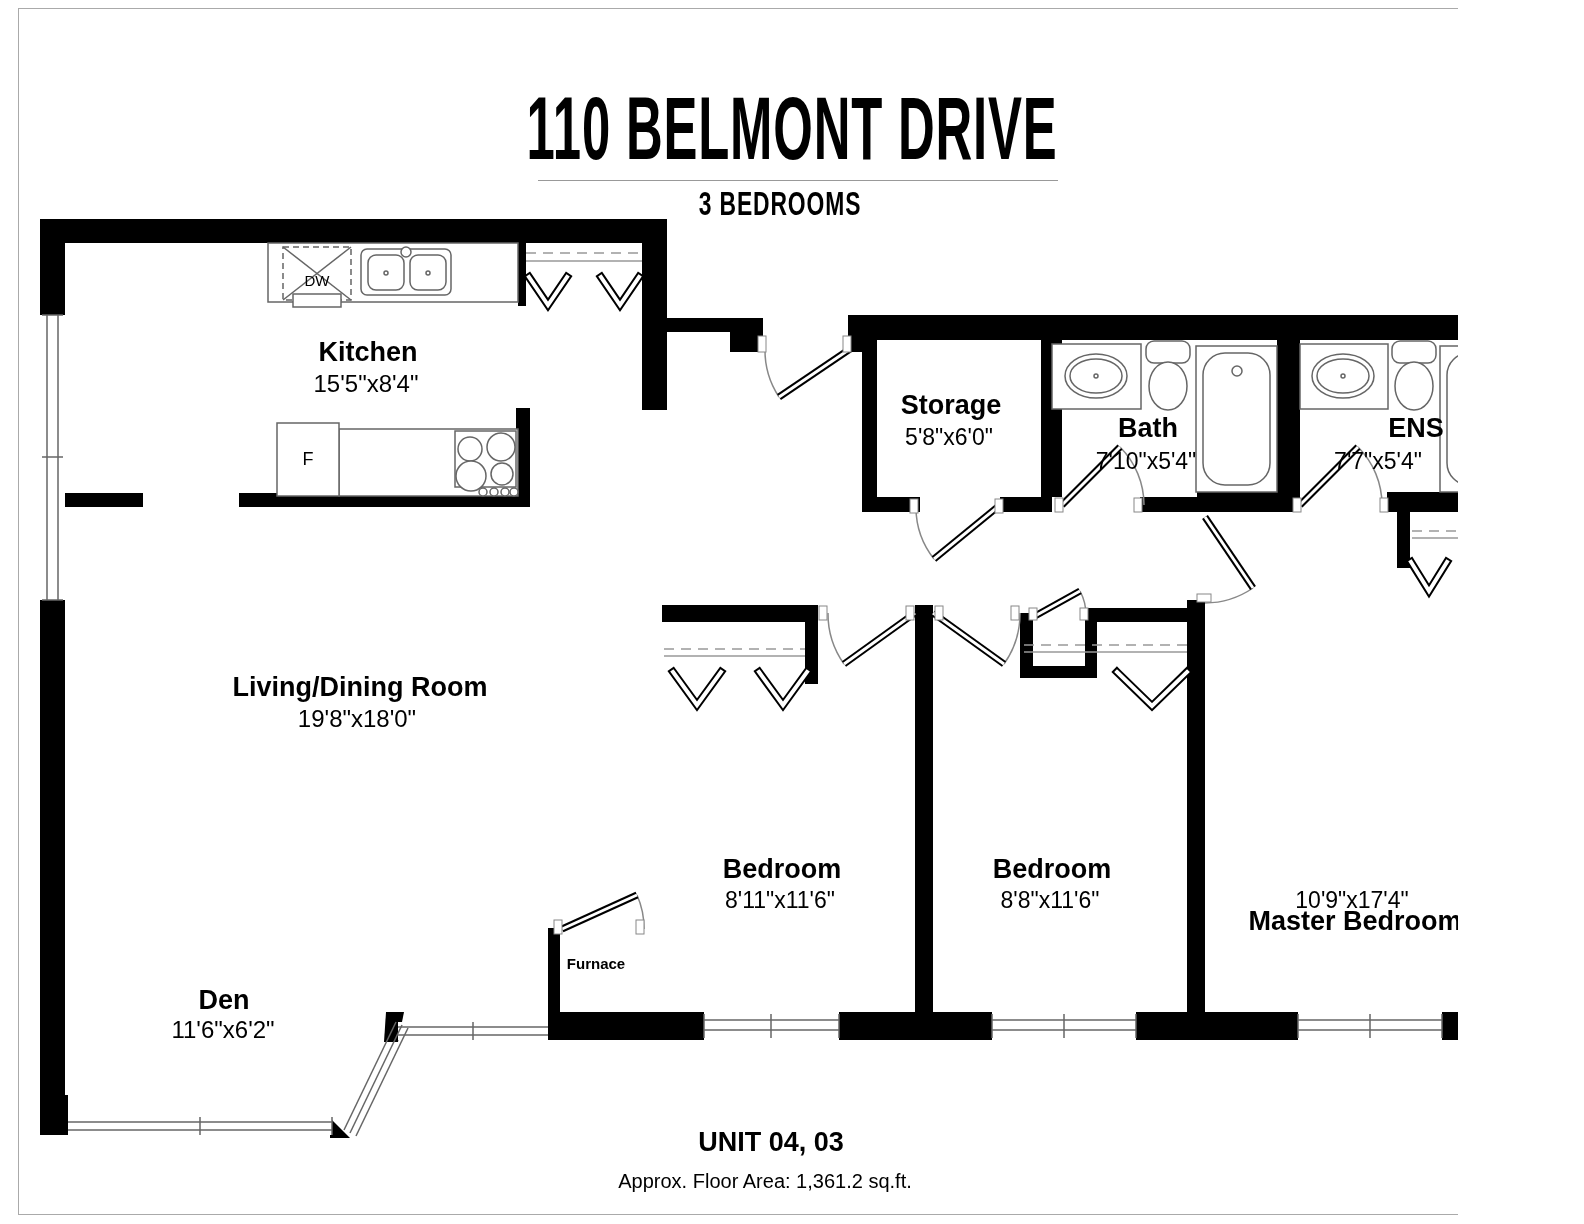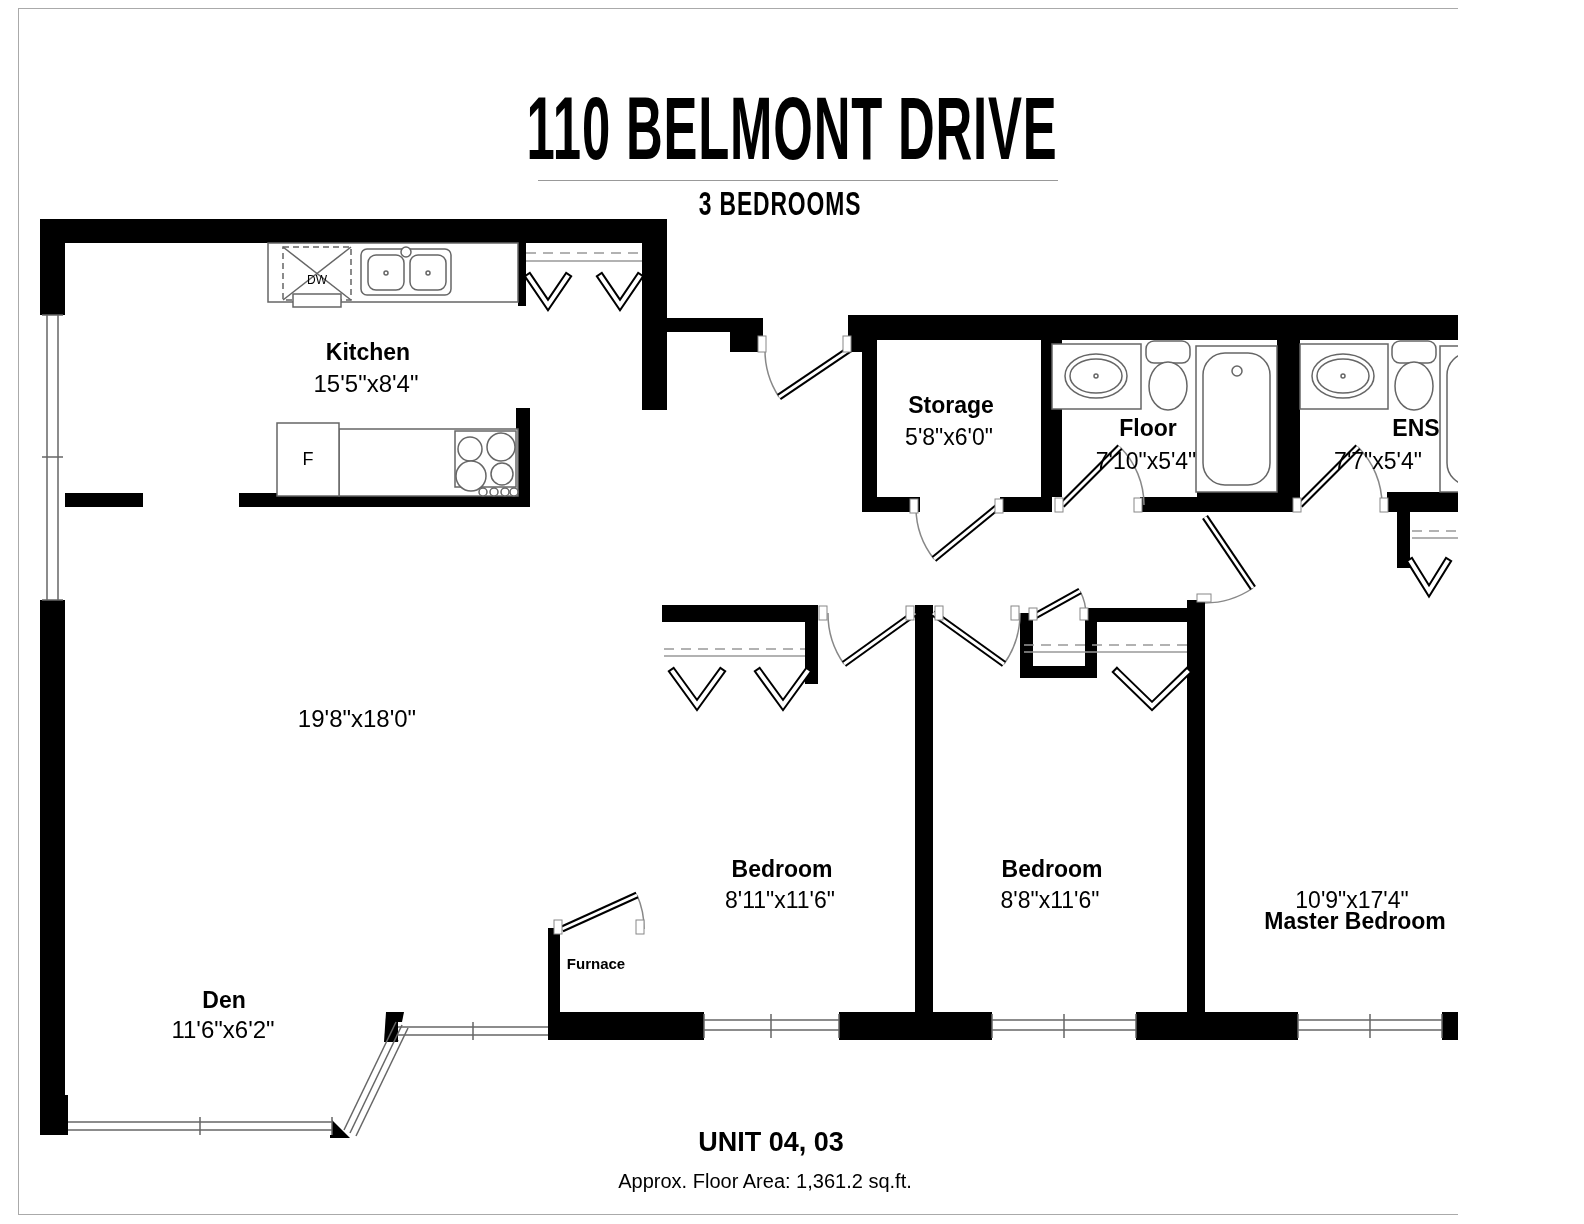--- a/index.html
+++ b/index.html
@@ -6,25 +6,25 @@
   #page{position:relative;width:1458px;height:1224px;background:#ffffff;overflow:hidden;
         font-family:Liberation Sans, sans-serif;color:#000;}
   #frame{position:absolute;left:18px;top:8px;width:1547px;height:1205px;border:1px solid #aaa;}
   svg{position:absolute;left:0;top:0;}
   .lbl{position:absolute;transform:translate(-50%,-50%);white-space:nowrap;text-align:center;}
   .title{font-size:62px;font-weight:bold;letter-spacing:1px;
          transform:translate(-50%,-50%) scale(0.82,1.42);}
   .subtitle{font-size:26px;font-weight:bold;letter-spacing:1px;
          transform:translate(-50%,-50%) scale(0.88,1.30);}
   .rule{position:absolute;height:1px;background:#999;}
-  .rname{font-size:23px;font-weight:bold;}
+  .rname{font-size:27px;font-weight:bold;}
   .rdims{font-size:23px;}
   .rdims-lg{font-size:24px;}
   .small{font-size:15px;font-weight:bold;}
-  .fixt{font-size:12px;}
+  .fixt{font-size:15px;}
   .fixtF{font-size:18px;}
   .funit{font-size:27px;font-weight:bold;}
   .farea{font-size:20px;}
 </style>
 </head>
 <body>
 
 <div id="page">
   <div id="frame"></div>
 
@@ -287,26 +287,27 @@
   <div class="lbl title" style="left:792px;top:128px;">110 BELMONT DRIVE</div>
   <div class="rule" style="left:538px;top:180px;width:520px;"></div>
   <div class="lbl subtitle" style="left:780px;top:204px;">3 BEDROOMS</div>
 
   <div class="lbl rname" style="left:368px;top:352px;">Kitchen</div>
   <div class="lbl rdims-lg" style="left:366px;top:384px;">15'5"x8'4"</div>
 
   <div class="lbl rname" style="left:951px;top:405px;">Storage</div>
   <div class="lbl rdims" style="left:949px;top:437px;">5'8"x6'0"</div>
 
-  <div class="lbl rname" style="left:1148px;top:428px;">Floor</div>
+  <div class="lbl rname" style="left:1148px;top:428px;">Bath</div>
   <div class="lbl rdims" style="left:1146px;top:461px;">7'10"x5'4"</div>
 
   <div class="lbl rname" style="left:1416px;top:428px;">ENS</div>
   <div class="lbl rdims" style="left:1378px;top:461px;">7'7"x5'4"</div>
 
+  <div class="lbl rname" style="left:360px;top:687px;">Living/Dining Room</div>
   <div class="lbl rdims-lg" style="left:357px;top:719px;">19'8"x18'0"</div>
 
   <div class="lbl rname" style="left:782px;top:869px;">Bedroom</div>
   <div class="lbl rdims" style="left:780px;top:900px;">8'11"x11'6"</div>
 
   <div class="lbl rname" style="left:1052px;top:869px;">Bedroom</div>
   <div class="lbl rdims" style="left:1050px;top:900px;">8'8"x11'6"</div>
 
   <div class="lbl rname" style="left:1355px;top:921px;">Master Bedroom</div>
   <div class="lbl rdims" style="left:1352px;top:900px;">10'9"x17'4"</div>

